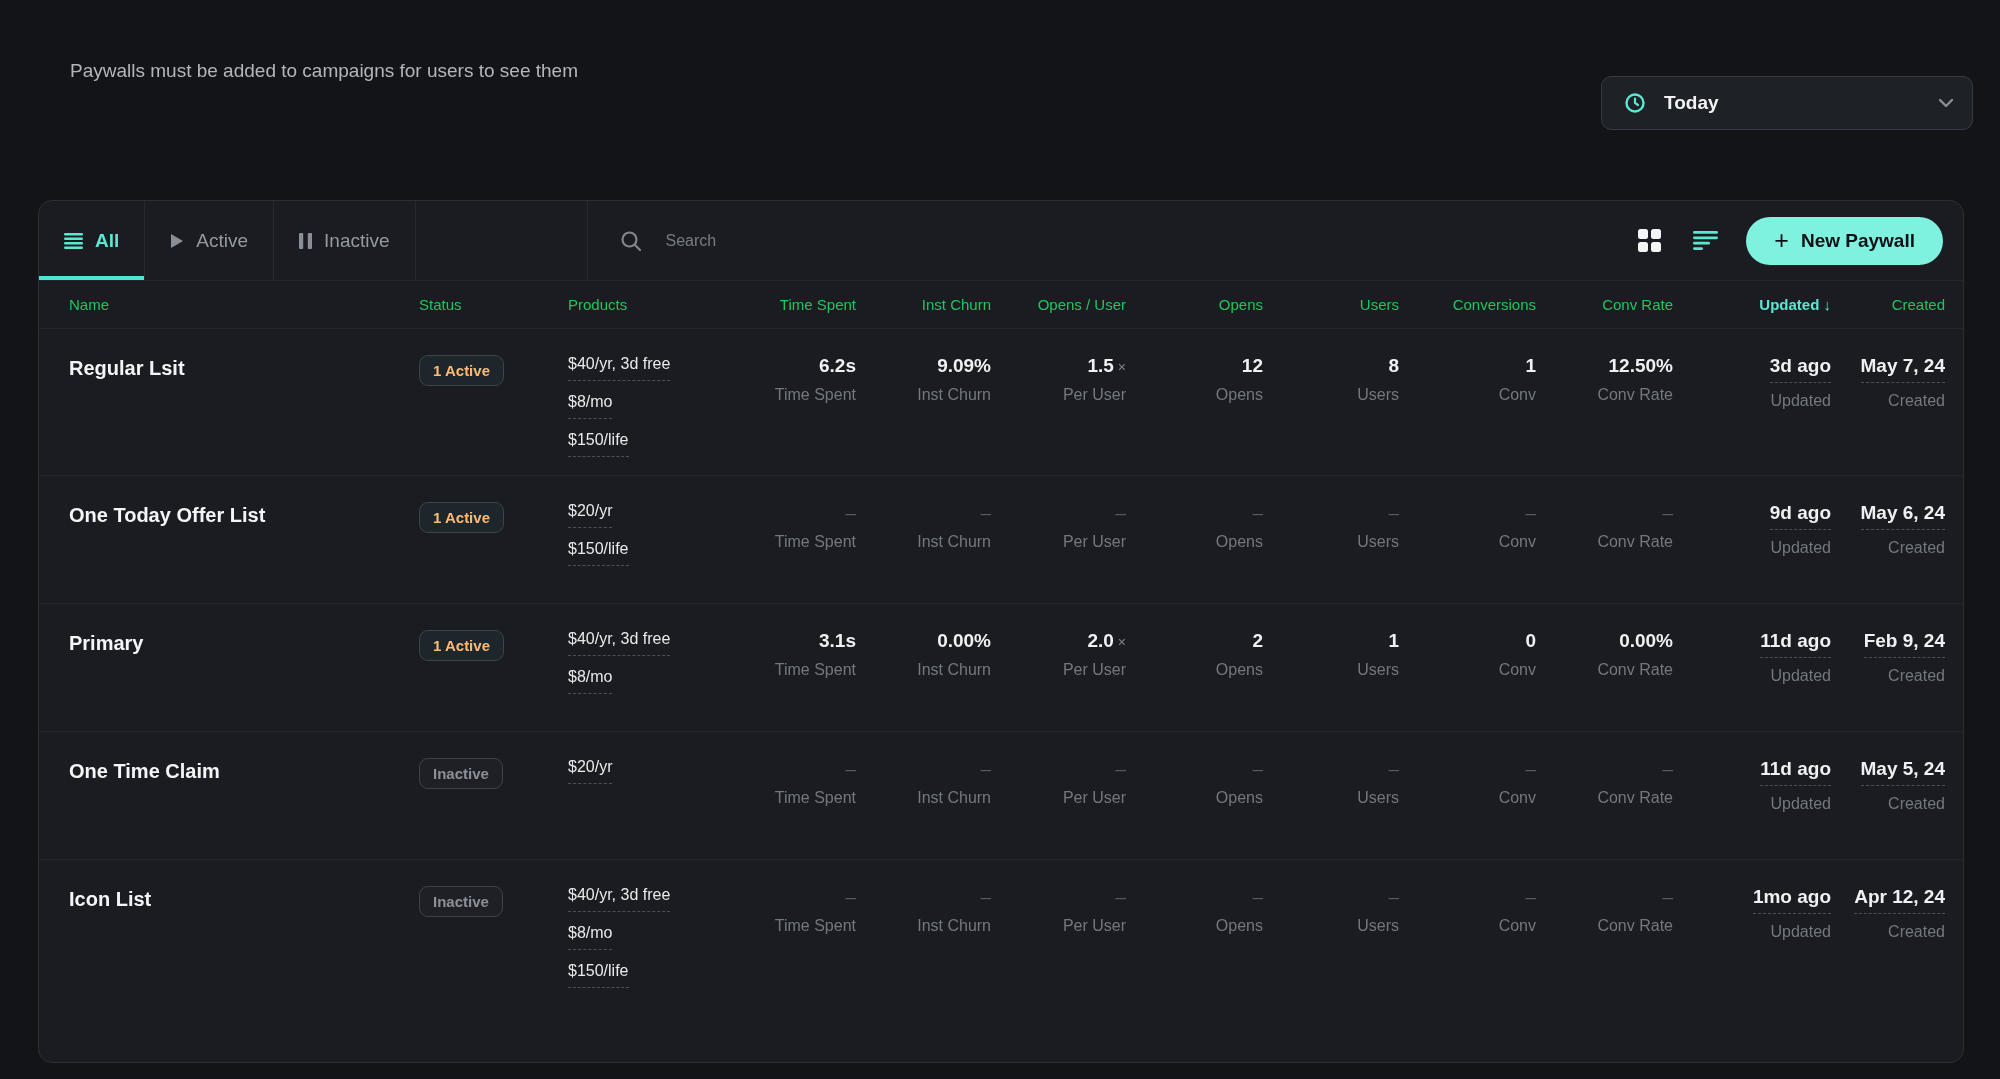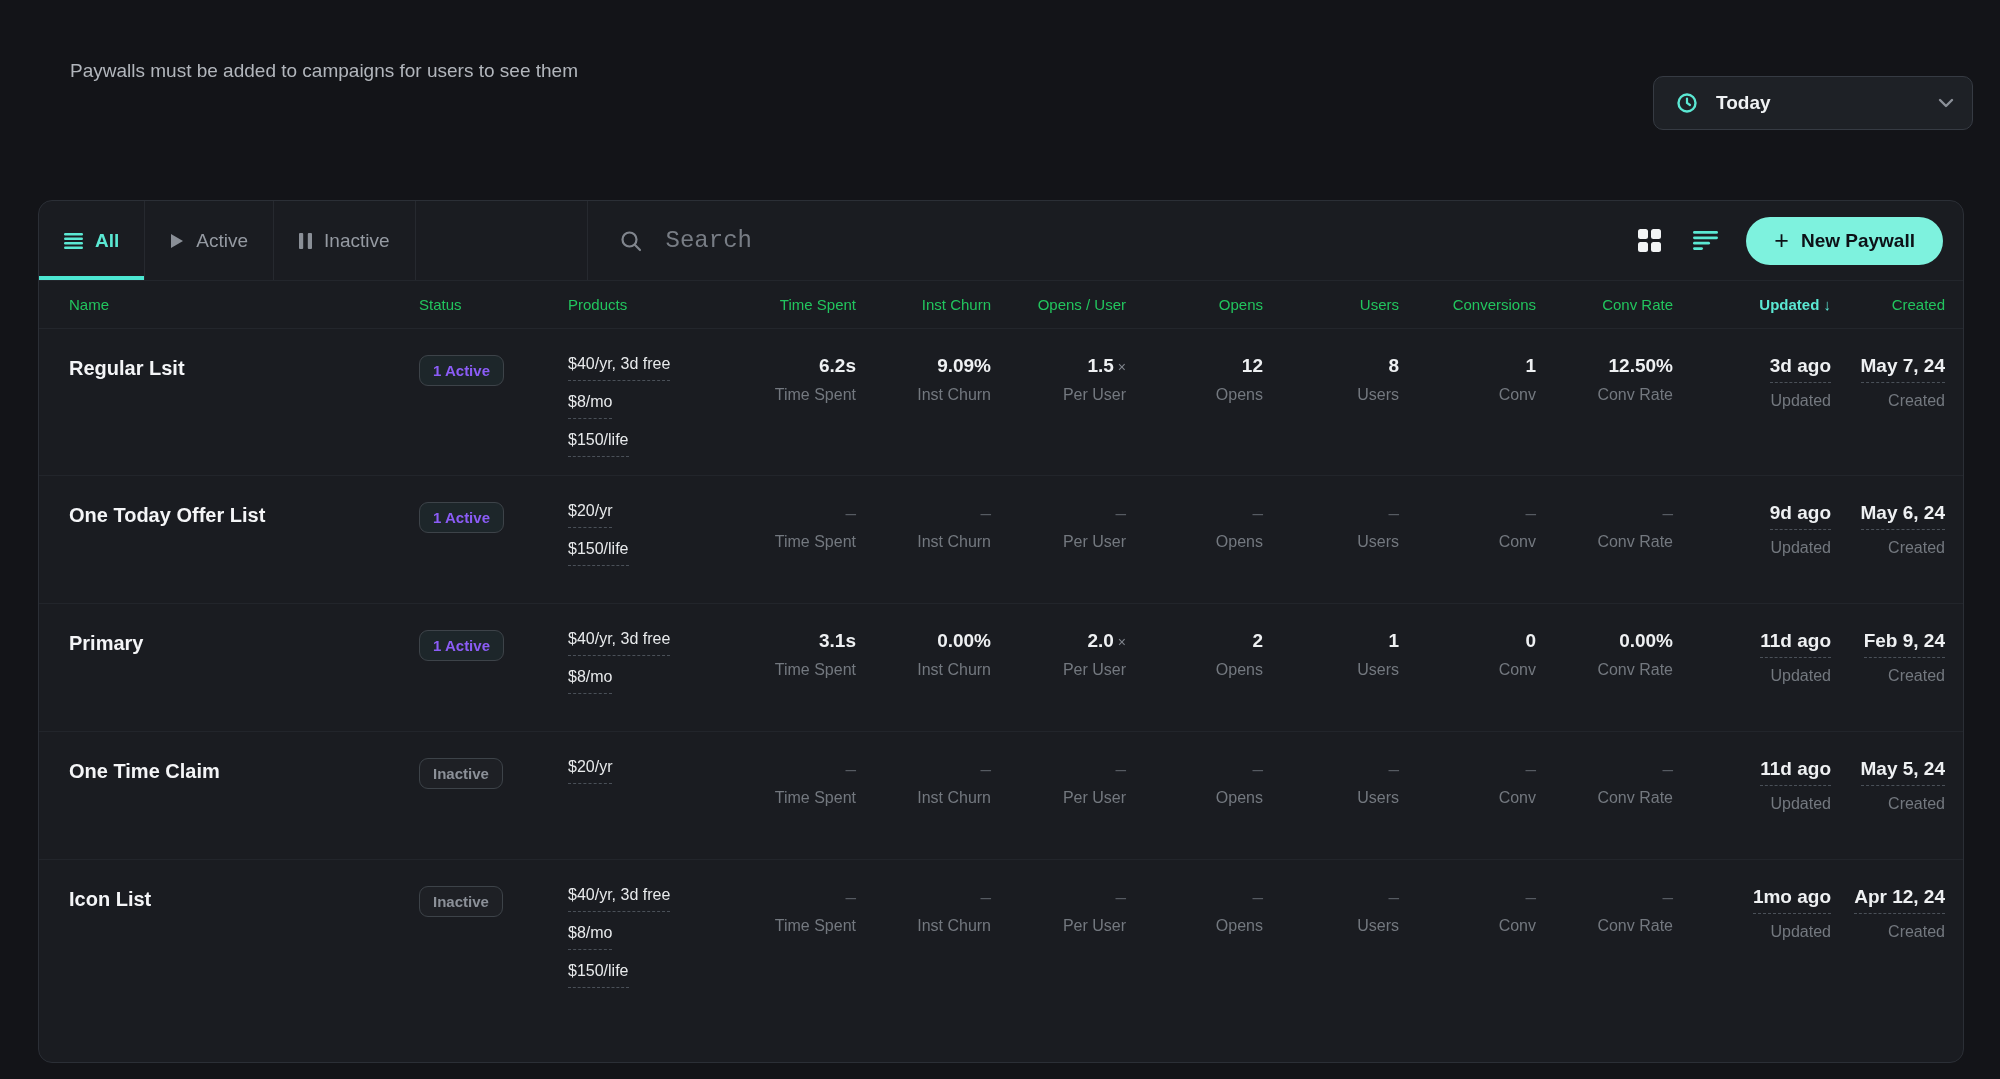--- a/index.html
+++ b/index.html
@@ -11,21 +11,21 @@
     position:relative;
   }
 
   
   .page-head { position:relative; padding:44px 36px 0 70px; height:200px; }
   .page-title { font-size:37px; font-weight:700; color:#f4f5f7; letter-spacing:.2px; }
   .page-sub { margin-top:16px; font-size:19px; color:#b2b6bc; }
 
   .date-filter {
     position:absolute; top:76px; right:27px;
-    width:320px; height:54px;
+    width:372px; height:54px;
     background:#1e2126; border:1px solid #363b43; border-radius:10px;
     display:flex; align-items:center; gap:14px; padding:0 18px;
     cursor:pointer;
   }
   .date-filter .label { font-size:19px; font-weight:700; color:#f0f2f4; flex:1; }
   .chev { margin-left:auto; }
 
   
   .card {
     position:absolute; left:38px; right:36px; top:200px; bottom:16px;
@@ -41,22 +41,22 @@
     font-size:19px; color:#959aa2; cursor:pointer; white-space:nowrap;
   }
   .tab.active { color:#5be8d3; font-weight:700; }
   .tab.active::after {
     content:""; position:absolute; left:0; right:0; bottom:0; height:4px; background:#4ce7d2;
   }
   .tab-spacer { width:172px; border-right:1px solid #26292f; }
   .searchwrap { flex:1; display:flex; align-items:center; gap:20px; padding:0 0 0 28px; }
   .searchwrap input {
     background:transparent; border:none; outline:none;
-    font-family:Liberation Mono, monospace;
-    font-size:24px; color:#e8eaec; width:400px;
+    font-family:Liberation Sans, sans-serif;
+    font-size:16px; color:#e8eaec; width:400px;
   }
   .searchwrap input::placeholder { color:#787d85; }
   .viewctrls { display:flex; align-items:center; gap:26px; padding-right:20px; }
   .iconbtn { display:flex; align-items:center; justify-content:center; width:30px; height:30px; cursor:pointer; }
   .btn-new {
     display:flex; align-items:center; gap:12px;
     height:48px; padding:0 28px; border:none; border-radius:26px;
     background:#7ef2de; color:#0d1117;
     font-family:"Liberation Sans", sans-serif;
     font-size:19px; font-weight:700; cursor:pointer;
@@ -77,21 +77,21 @@
 
   .row { border-bottom:1px solid #22252b; padding-top:26px; padding-bottom:18px; min-height:128px; cursor:pointer; }
   .row:last-child { border-bottom:none; }
 
   .name-cell { font-size:20px; font-weight:700; color:#f4f5f7; padding-top:2px; }
 
   .badge {
     display:inline-block; padding:6px 13px; border-radius:9px;
     border:1px solid #3d4349; font-size:15px; font-weight:700;
   }
-  .badge.active   { color:#8b5cf6; background:rgba(94,230,210,0.05); }
+  .badge.active   { color:#fdba74; background:rgba(94,230,210,0.05); }
   .badge.inactive { color:#8b9098; background:rgba(255,255,255,0.02); }
 
   .products-cell { padding-left:14px; }
   .product {
     display:table; font-size:16px; color:#e8eaec;
     padding-bottom:7px; margin-bottom:12px;
     border-bottom:1px dashed #4a5058; cursor:default;
   }
   .product:last-child { margin-bottom:0; }
 

